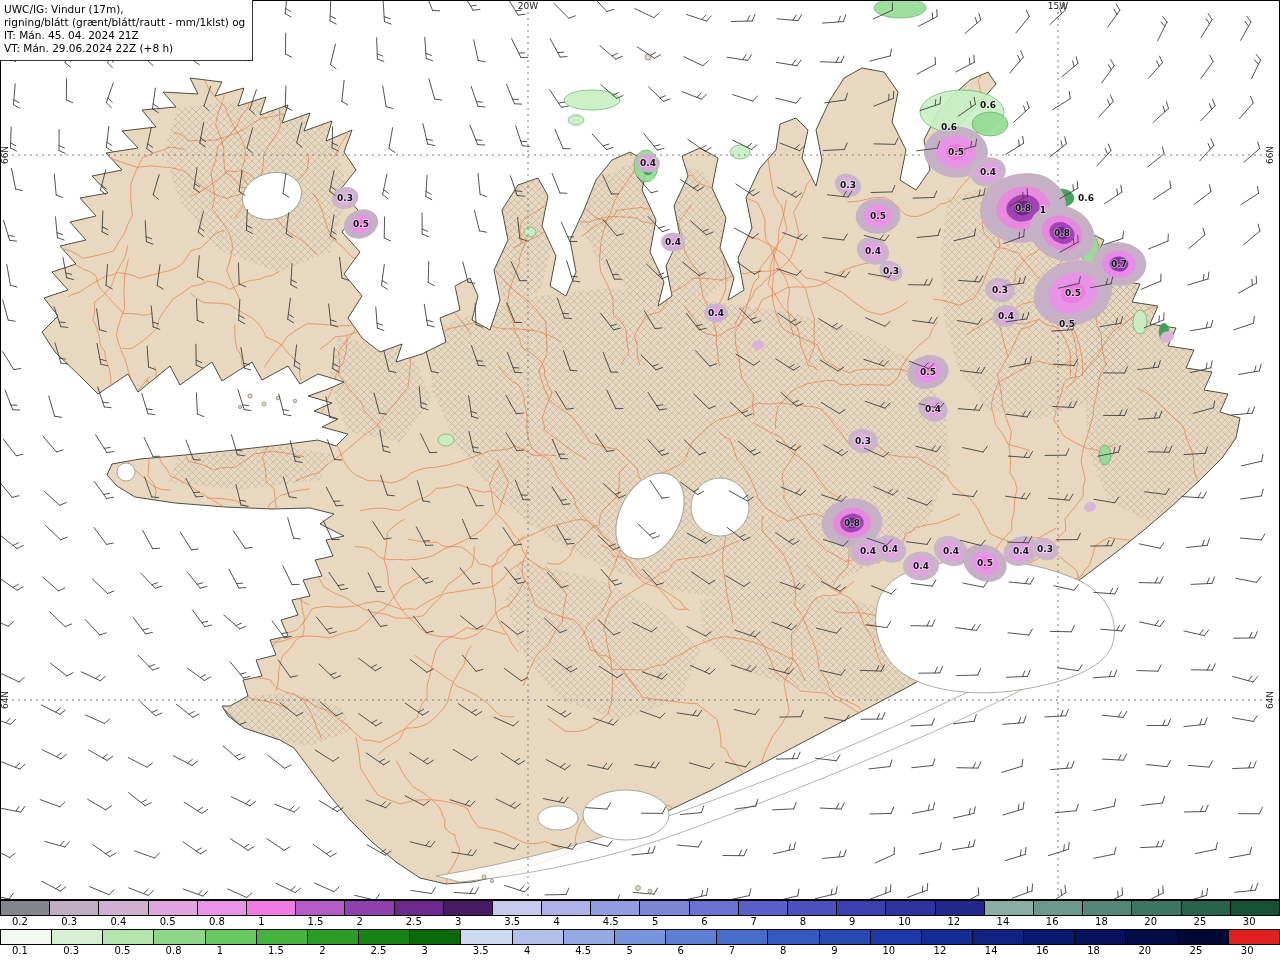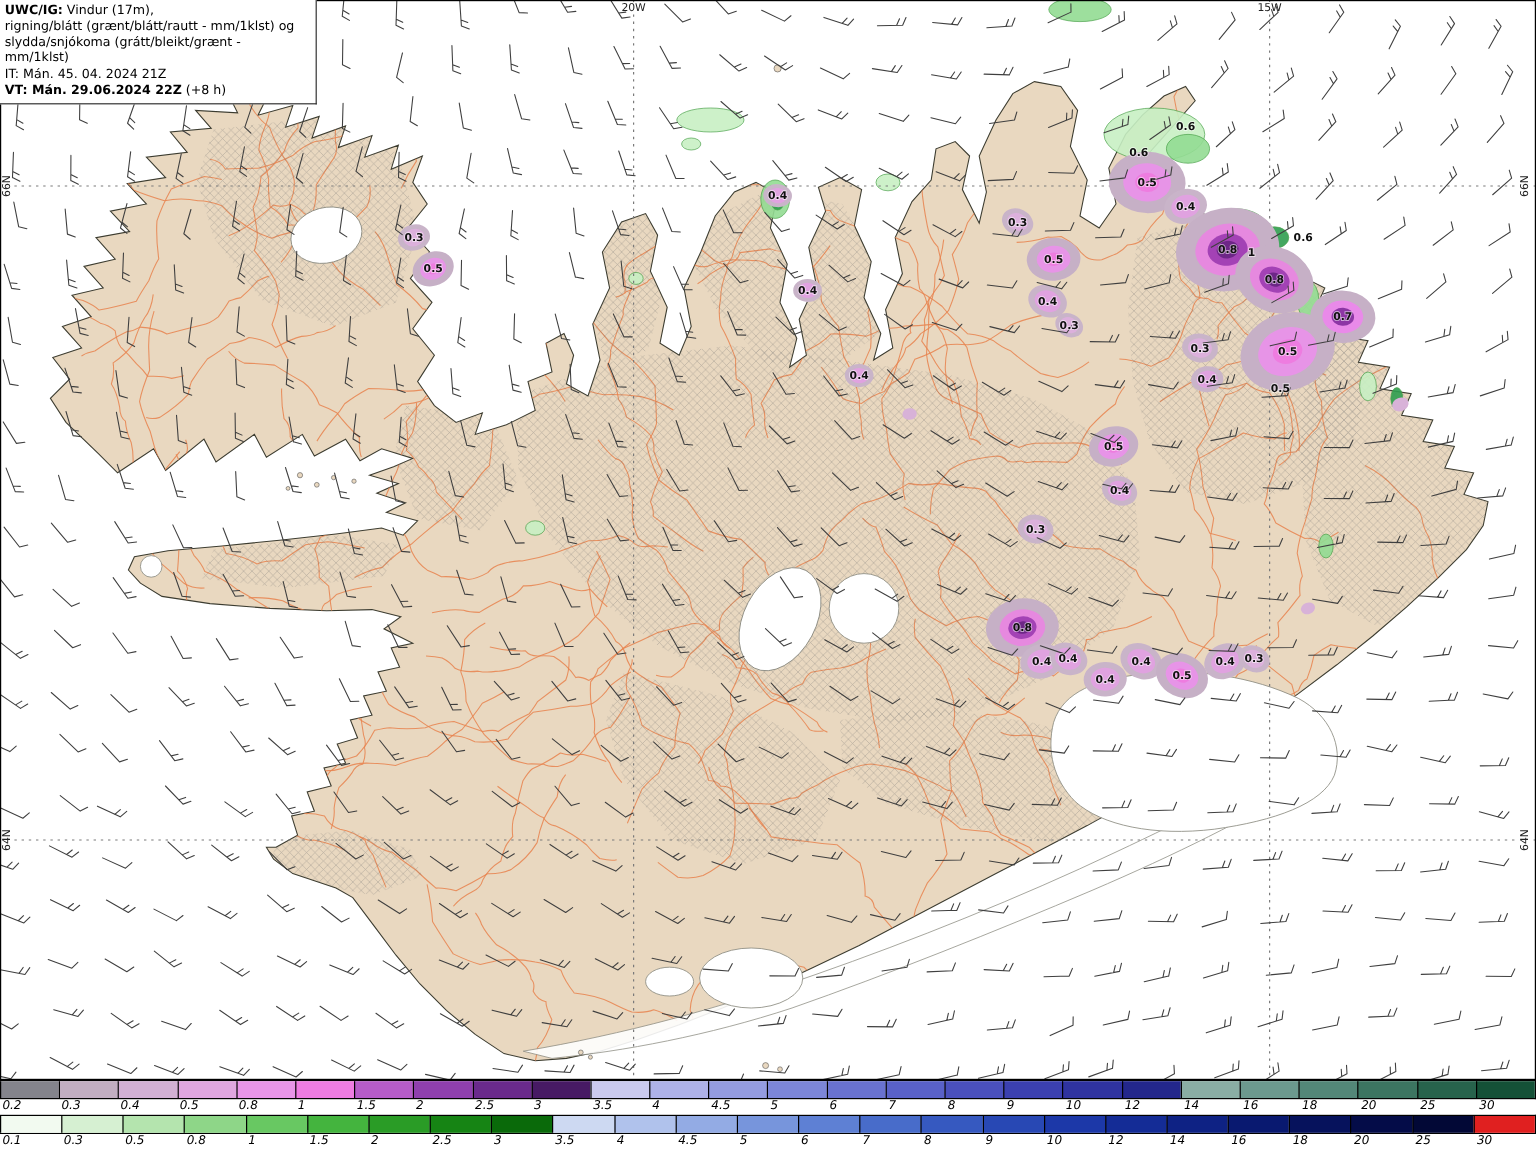--- a/index.html
+++ b/index.html
@@ -10,26 +10,26 @@
   .contour{fill:none;stroke:#e8834e;stroke-width:0.9;opacity:0.85;}
   .barb{fill:none;stroke:#3f3f3f;stroke-width:0.9;stroke-linecap:round;}
   .gridline{stroke:#7a7a7a;stroke-width:1;stroke-dasharray:2 4;fill:none;}
   .grid-label{font-size:9px;fill:#222;paint-order:stroke;stroke:#fff;stroke-width:2px;font-family:"DejaVu Sans",sans-serif;}
   .precip-label{font-size:9px;font-weight:bold;fill:#101010;paint-order:stroke;stroke:rgba(255,255,255,.55);stroke-width:1.5px;font-family:"DejaVu Sans",sans-serif;}
   .glacier{fill:#fff;stroke:#8a8a80;stroke-width:0.7;}
   .island{fill:#e9d8c0;stroke:#555;stroke-width:0.5;}
   .frame{fill:none;stroke:#000;stroke-width:1;}
   .info-box{position:absolute;left:0;top:0;z-index:5;background:#fff;border-right:1px solid #333;border-bottom:1px solid #333;
             padding:3px 7px 4px 4px;font-size:10.5px;line-height:1.25;color:#000;max-width:252px;}
-  .info-box b{font-weight:bold;}
+  .info-box b{font-weight:normal;}
   .legend{width:1280px;background:#fff;}
   .legend-bar{display:flex;height:16px;border-top:1px solid #000;border-bottom:1px solid #000;border-right:1px solid #000;box-sizing:border-box;}
   .legend-seg{flex:1;border-left:1px solid #000;}
   .legend-ticks{position:relative;height:13px;font-size:10px;color:#000;}
-  .legend-ticks span{position:absolute;top:0;padding-left:2px;white-space:nowrap;font-style:italic;}
+  .legend-ticks span{position:absolute;top:0;padding-left:12px;white-space:nowrap;}
 </style>
 </head>
 <body>
 
 <div class="map-container">
   <svg id="map-svg" width="1280" height="900" viewBox="0 0 1280 900">
     <defs>
       <pattern id="hatch" width="7" height="7" patternUnits="userSpaceOnUse">
         <path d="M0,7 L7,0 M0,0 L7,7" stroke="#6f6f6f" stroke-width="0.5"></path>
       </pattern>
@@ -952,21 +952,20 @@
         <text x="1043" y="213" class="precip-label" text-anchor="middle">1</text>
         <text x="1067" y="327" class="precip-label" text-anchor="middle">0.5</text>
       </g>
 
     <rect class="frame" x="0.5" y="0.5" width="1279" height="899"></rect>
   </svg>
 
   <div class="info-box">
     <div><b>UWC/IG:</b><span> Vindur (17m),</span></div>
     <div>rigning/blátt (grænt/blátt/rautt - mm/1klst) og</div>
-    <div>slydda/snjókoma (grátt/bleikt/grænt - mm/1klst)</div>
     <div>IT: Mán. 45. 04. 2024 21Z</div>
     <div><b>VT: Mán. 29.06.2024 22Z</b><span> (+8 h)</span></div>
   </div>
 </div>
 
 <div class="legend">
   <div class="legend-row">
     <div class="legend-bar">
         <div class="legend-seg" style="background: rgb(132, 132, 140);"></div>
         <div class="legend-seg" style="background: rgb(194, 174, 194);"></div>

